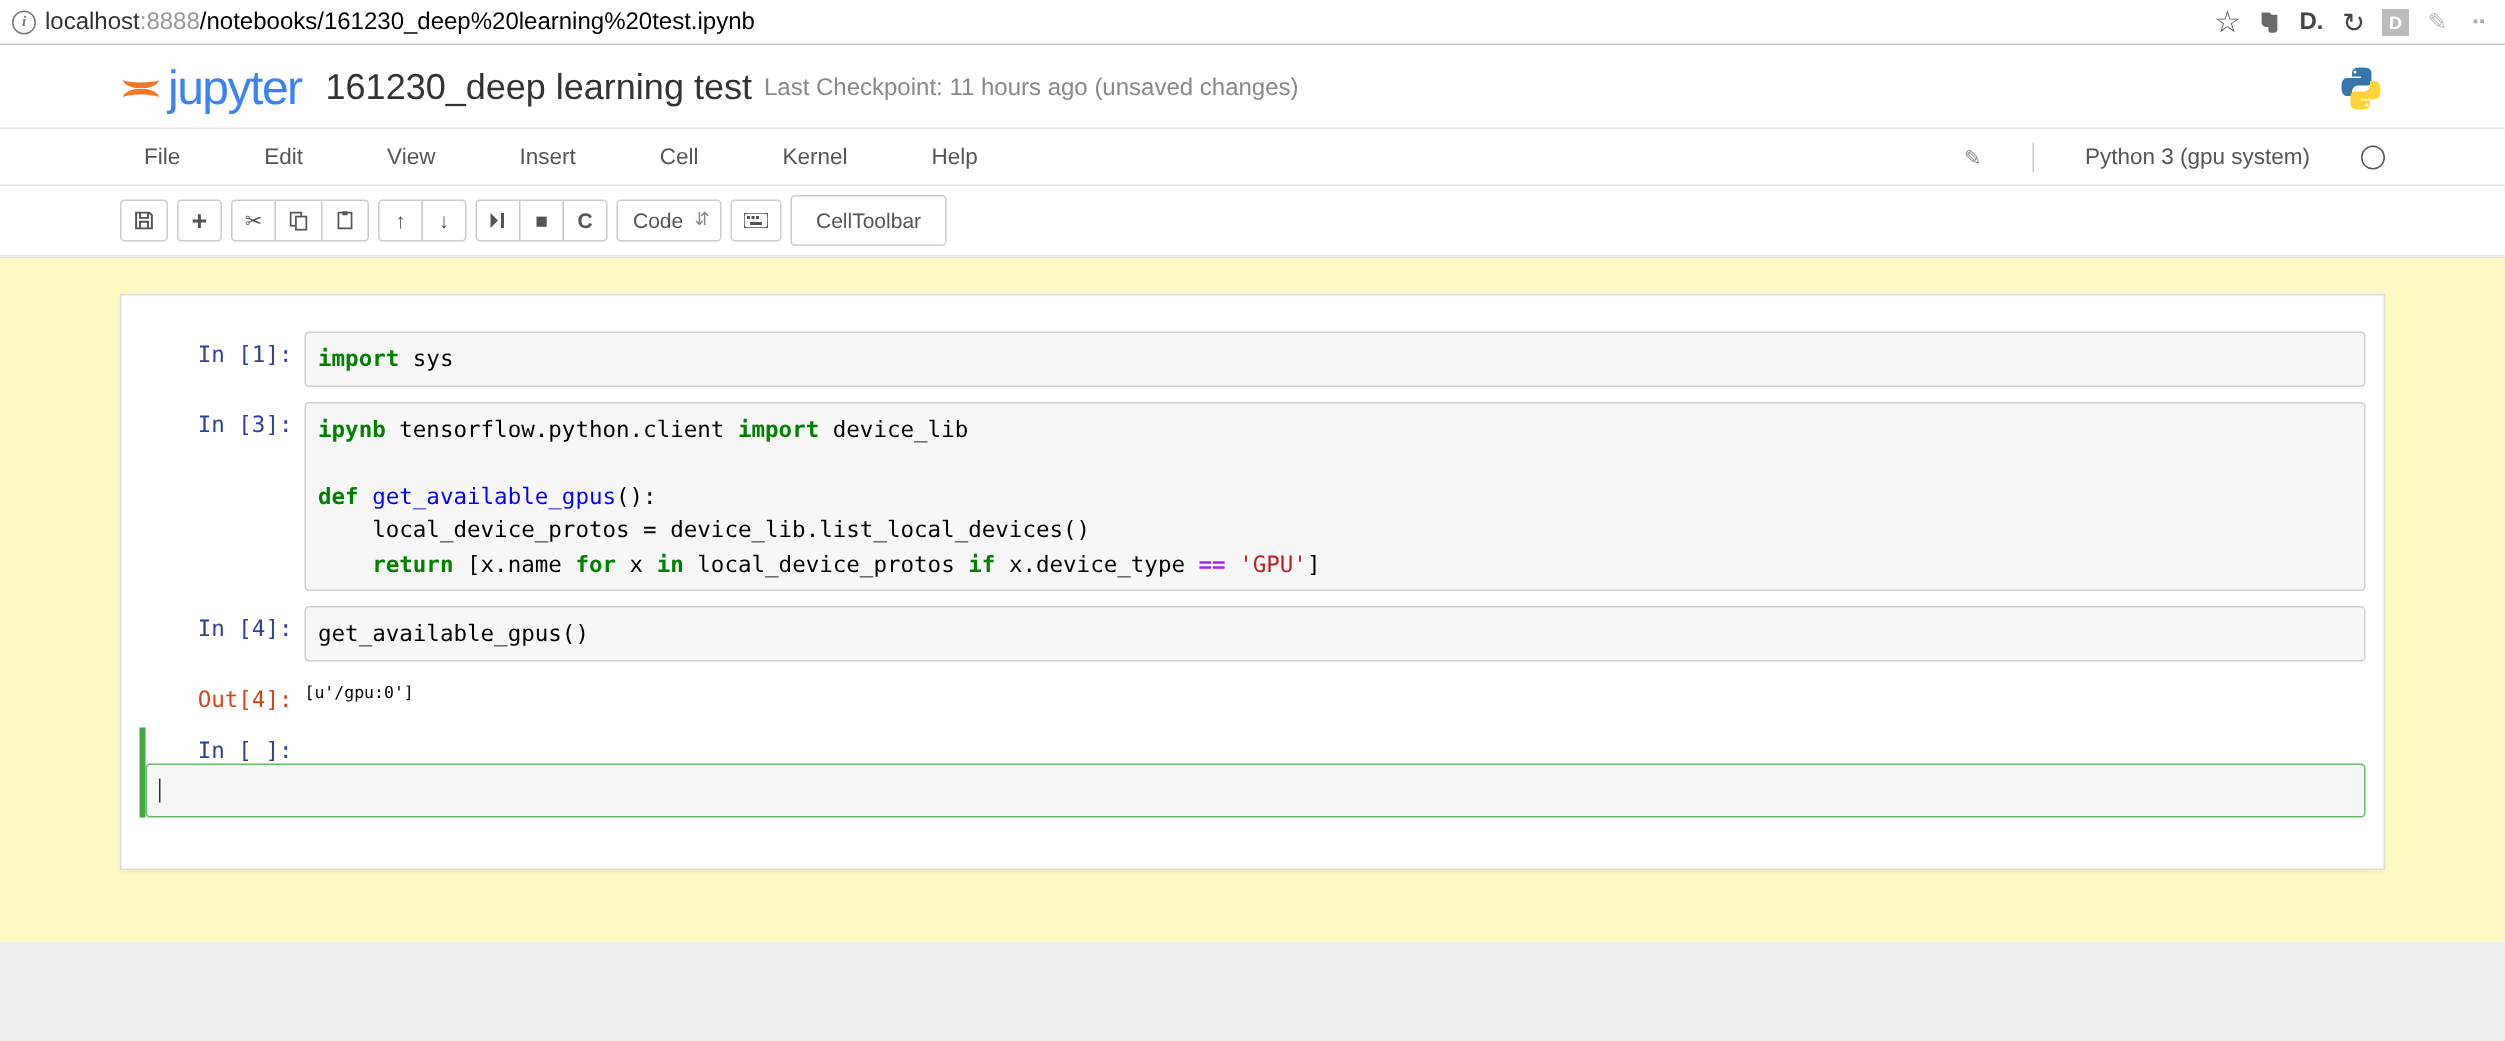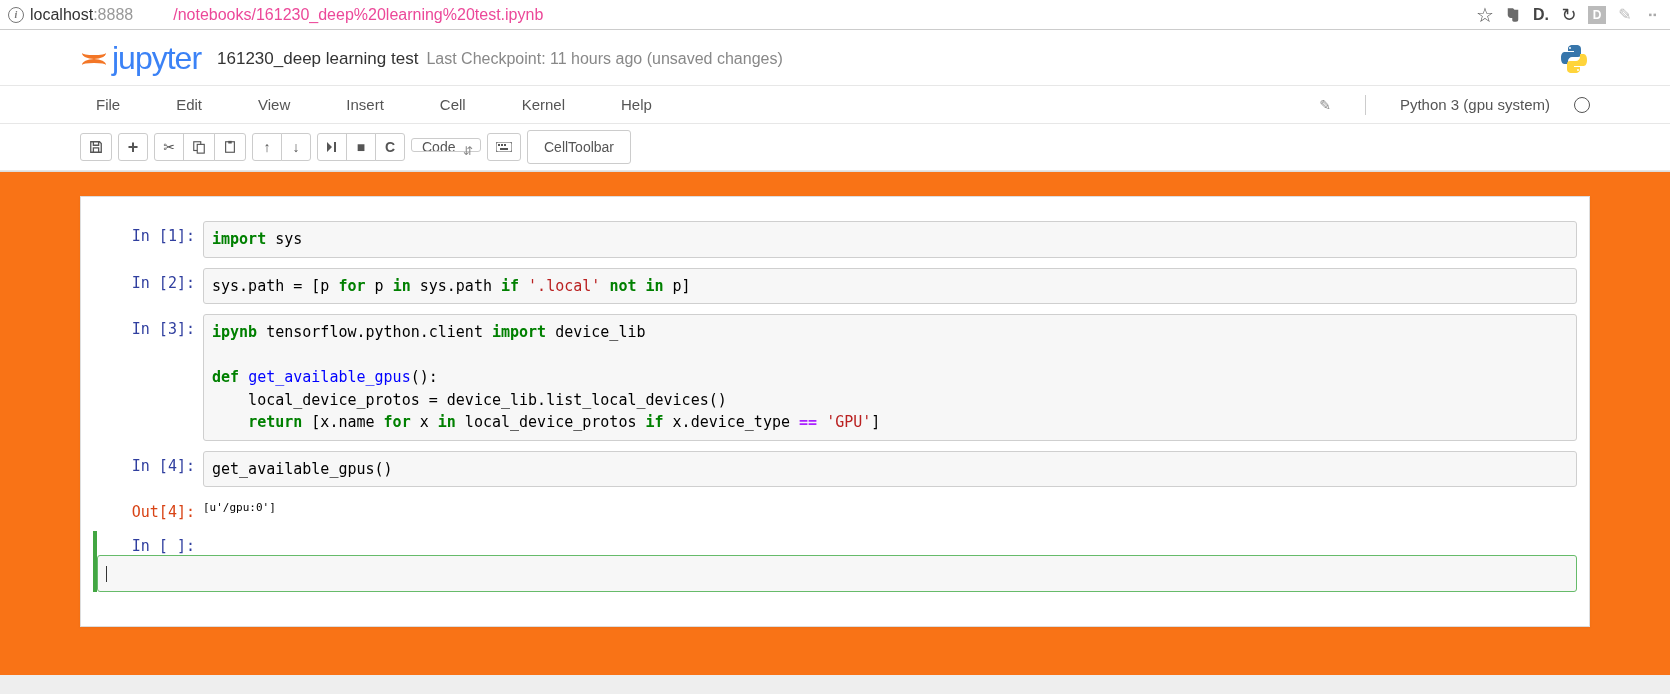--- a/index.html
+++ b/index.html
@@ -2,53 +2,53 @@
 <html><head>
 <meta charset="utf-8">
 <style>
 * { box-sizing: border-box; margin: 0; padding: 0; }
 body { font-family: "Helvetica Neue", Helvetica, Arial, sans-serif; background: #eeeeee; width: 1670px; }
 .browser-bar { display: flex; align-items: center; background: #fff; border-bottom: 1px solid #ccc; height: 30px; padding: 0 8px; gap: 8px; }
 .url-wrap { display: flex; align-items: center; gap: 6px; flex: 1; font-size: 16px; color: #555; }
 .info-icon { width: 16px; height: 16px; border: 1.5px solid #777; border-radius: 50%; display: inline-flex; align-items: center; justify-content: center; font-size: 10px; color: #777; font-family: serif; font-style: italic; font-weight: bold; }
 .url-host { color: #333; }
 .url-port { color: #999; }
-.url-path { color: #ec4899; padding-left: 40px; }
+.url-path { color: #000000; }
 .ext-icons { display: flex; align-items: center; gap: 10px; }
 .ext-icon { width: 18px; height: 18px; display: inline-flex; align-items: center; justify-content: center; color: #555; }
 .star-icon { font-size: 20px; color: #555; }
 .nb-page { background: #fff; border-bottom: 1px solid #ddd; }
 .nb-header { display: flex; align-items: center; padding: 10px 80px 8px 80px; background: #fff; }
 .jupyter-logo { display: flex; align-items: center; gap: 4px; margin-right: 16px; }
 .jlogo-text { font-family: Arial, sans-serif; font-size: 32px; color: #3b82f6; font-weight: 400; letter-spacing: -1px; }
 .jlogo-swirl { width: 28px; height: 28px; position: relative; }
 .jlogo-swirl::before, .jlogo-swirl::after { content: ''; position: absolute; left: 2px; right: 2px; height: 8px; border-radius: 50%; }
 .jlogo-swirl::before { top: 2px; border-bottom: 4px solid #f37626; }
 .jlogo-swirl::after { bottom: 2px; border-top: 4px solid #f37626; }
-.nb-title { font-size: 17px; color: #333; font-weight: 400; }
+.nb-title { font-size: 24px; color: #333; font-weight: 400; }
 .nb-checkpoint { font-size: 16px; color: #888; margin-left: 8px; }
 .py-logo { margin-left: auto; width: 32px; height: 32px; }
 .menubar { display: flex; align-items: center; padding: 4px 80px; border-top: 1px solid #e7e7e7; border-bottom: 1px solid #e7e7e7; background: #fff; gap: 24px; }
 .menu-item { padding: 6px 16px; font-size: 15px; color: #555; cursor: pointer; }
 .menu-spacer { flex: 1; }
 .edit-icon { color: #888; font-size: 14px; margin-right: 10px; }
 .kernel-divider { width: 1px; height: 20px; background: #ccc; margin-right: 10px; }
-.kernel-name { font-size: 15px; color: #555; }
+.kernel-name { font-size: 15px; color: #555; margin-right: 10px; }
 .kernel-circle { width: 16px; height: 16px; border: 1.5px solid #555; border-radius: 50%; }
 .toolbar { display: flex; align-items: center; padding: 6px 80px; gap: 6px; background: #fff; border-bottom: 1px solid #e7e7e7; }
 .tb-btn { border: 1px solid #ccc; background: #fff; border-radius: 3px; height: 28px; padding: 0 8px; display: inline-flex; align-items: center; justify-content: center; cursor: pointer; font-size: 14px; color: #555; min-width: 30px; }
 .tb-group { display: flex; }
 .tb-group .tb-btn { border-radius: 0; margin-left: -1px; }
 .tb-group .tb-btn:first-child { border-radius: 3px 0 0 3px; margin-left: 0; }
 .tb-group .tb-btn:last-child { border-radius: 0 3px 3px 0; }
-.tb-select { border: 1px solid #ccc; border-radius: 3px; height: 14px; padding: 0 24px 0 10px; font-size: 14px; color: #555; background: #fff; appearance: none; position: relative; }
+.tb-select { border: 1px solid #ccc; border-radius: 3px; height: 28px; padding: 0 24px 0 10px; font-size: 14px; color: #555; background: #fff; appearance: none; position: relative; }
 .tb-select-wrap { position: relative; display: inline-block; }
 .tb-select-wrap::after { content: '⇵'; position: absolute; right: 8px; top: 6px; font-size: 12px; color: #888; pointer-events: none; }
 .tb-btn-text { padding: 16px 16px; }
-.content { background: #f97316; padding: 24px 80px 48px; }
+.content { background: #fef9c3; padding: 24px 80px 48px; }
 .notebook { background: #fff; padding: 24px 12px; border: 1px solid #ddd; box-shadow: 0 1px 3px rgba(0,0,0,0.05); }
 .cell { display: flex; margin-bottom: 10px; }
 .prompt { width: 110px; text-align: right; padding: 6px 8px 0 0; font-family: "Menlo", "Monaco", monospace; font-size: 15px; flex-shrink: 0; }
 .prompt-in { color: #303F9F; }
 .prompt-out { color: #D84315; }
 .cell-body { flex: 1; }
 .code-box { border: 1px solid #cfcfcf; background: #f7f7f7; border-radius: 3px; padding: 6px 8px; font-family: "Menlo", "Monaco", monospace; font-size: 15px; line-height: 1.5; white-space: pre; overflow-x: auto; }
 .cell-selected { border-left: 4px solid #42A642; padding-left: 0; flex-direction: column; }
 .cell-selected .code-box { border-color: #66BB6A; }
 .cell-selected .prompt { margin-left: -4px; }
@@ -173,26 +173,20 @@
 <div class="content">
   <div class="notebook">
 
     <div class="cell">
       <div class="prompt prompt-in">In [1]:</div>
       <div class="cell-body">
         <div class="code-box"><span class="kw">import</span> sys</div>
       </div>
     </div>
 
-    <div class="cell">
-      <div class="prompt prompt-in">In [2]:</div>
-      <div class="cell-body">
-        <div class="code-box">sys.path = [p <span class="kw">for</span> p <span class="kw">in</span> sys.path <span class="kw">if</span> <span class="str">'.local'</span> <span class="kw">not</span> <span class="kw">in</span> p]</div>
-      </div>
-    </div>
 
     <div class="cell">
       <div class="prompt prompt-in">In [3]:</div>
       <div class="cell-body">
         <div class="code-box"><span class="kw">ipynb</span> tensorflow.python.client <span class="kw">import</span> device_lib
 
 <span class="kw">def</span> <span class="fn">get_available_gpus</span>():
     local_device_protos = device_lib.list_local_devices()
     <span class="kw">return</span> [x.name <span class="kw">for</span> x <span class="kw">in</span> local_device_protos <span class="kw">if</span> x.device_type <span class="op">==</span> <span class="str">'GPU'</span>]</div>
       </div>

